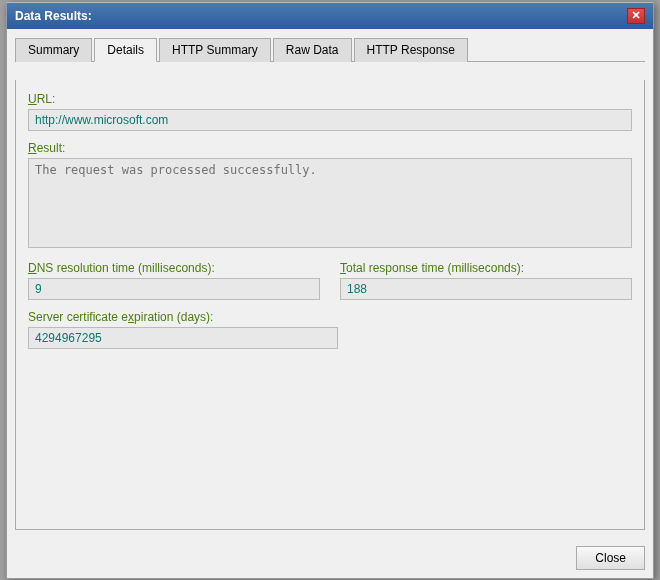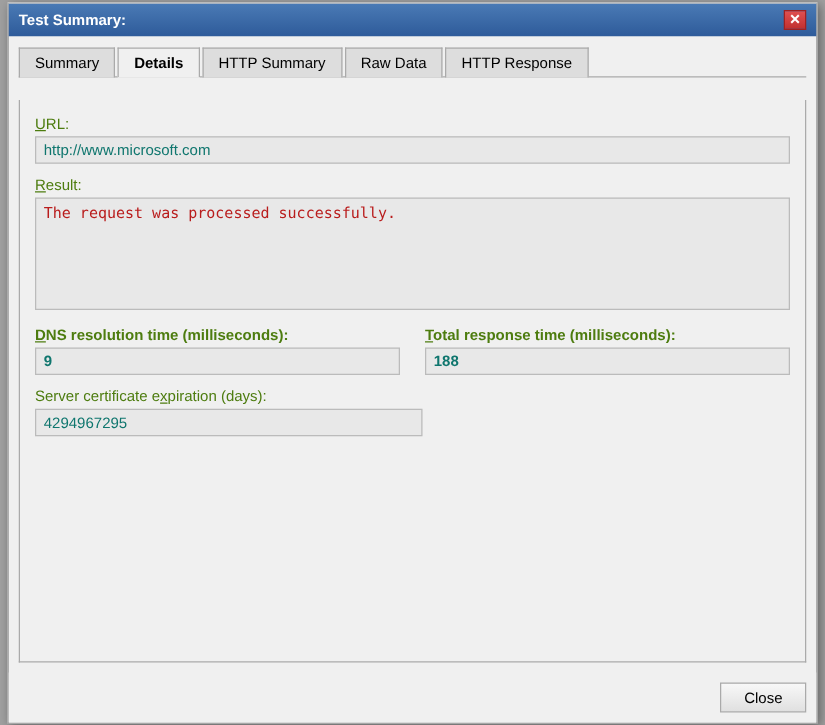--- a/index.html
+++ b/index.html
@@ -74,21 +74,21 @@
       margin-right: 2px;
       position: relative;
       top: 1px;
       color: #000;
     }
 
     .tab.active {
       background: #f0f0f0;
       border-bottom: 1px solid #f0f0f0;
       z-index: 1;
-      font-weight: bold;
+      font-weight: normal;
     }
 
     
     .content-panel {
       border: 1px solid #aaa;
       border-top: none;
       background: #f0f0f0;
       padding: 12px;
       min-height: 450px;
     }
@@ -114,29 +114,28 @@
       display: block;
     }
 
     .field-textarea {
       width: 100%;
       height: 90px;
       background: #e8e8e8;
       border: 1px solid #bbb;
       padding: 4px 6px;
       font-size: 12px;
-      color: #b91c1c;
+      color: #737373;
       margin-bottom: 10px;
       resize: none;
     }
 
     .row-2col {
       display: flex;
       gap: 20px;
-      font-weight: bold;
     }
 
     .col {
       flex: 1;
     }
 
     .dialog-footer {
       display: flex;
       justify-content: flex-end;
       padding: 8px 8px 8px 8px;
@@ -151,21 +150,21 @@
       cursor: pointer;
       min-width: 65px;
     }
   </style>
 </head>
 <body>
 
 <div class="dialog">
 
   <div class="title-bar">
-    <span class="title-bar-text">Test Summary:</span>
+    <span class="title-bar-text">Data Results:</span>
     <div class="title-bar-close">✕</div>
   </div>
 
   <div class="dialog-body">
 
     <div class="tabs">
       <div class="tab">Summary</div>
       <div class="tab active">Details</div>
       <div class="tab">HTTP Summary</div>
       <div class="tab">Raw Data</div>

